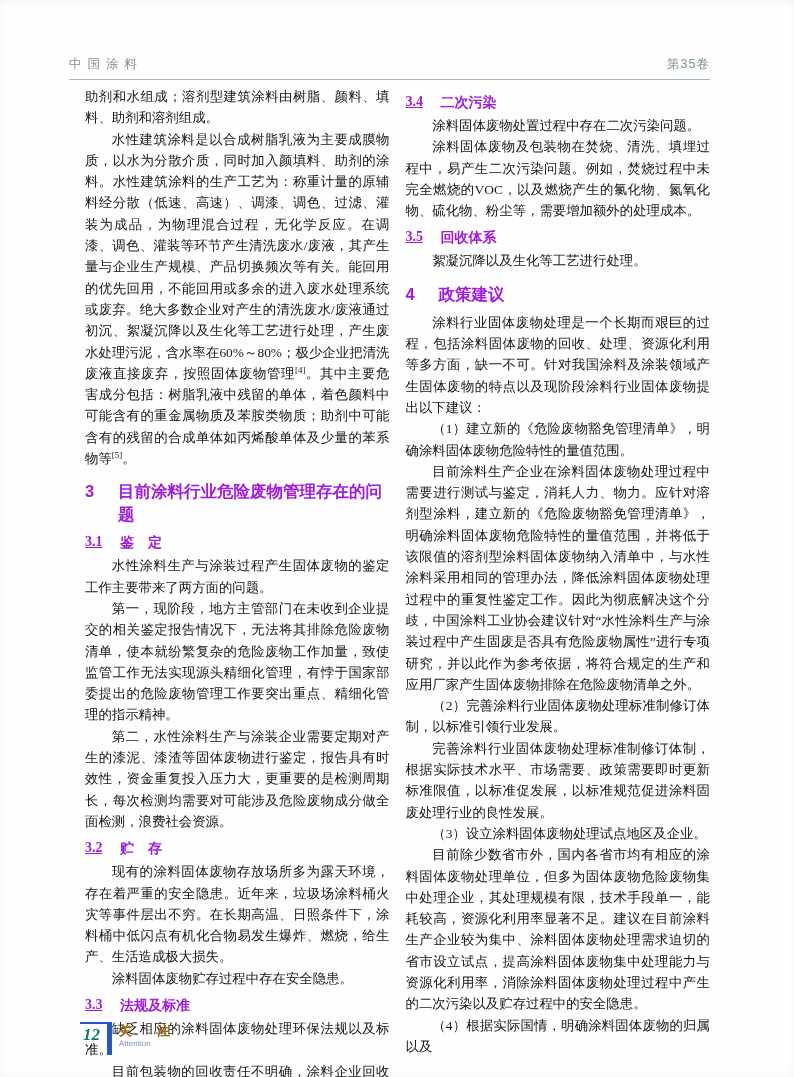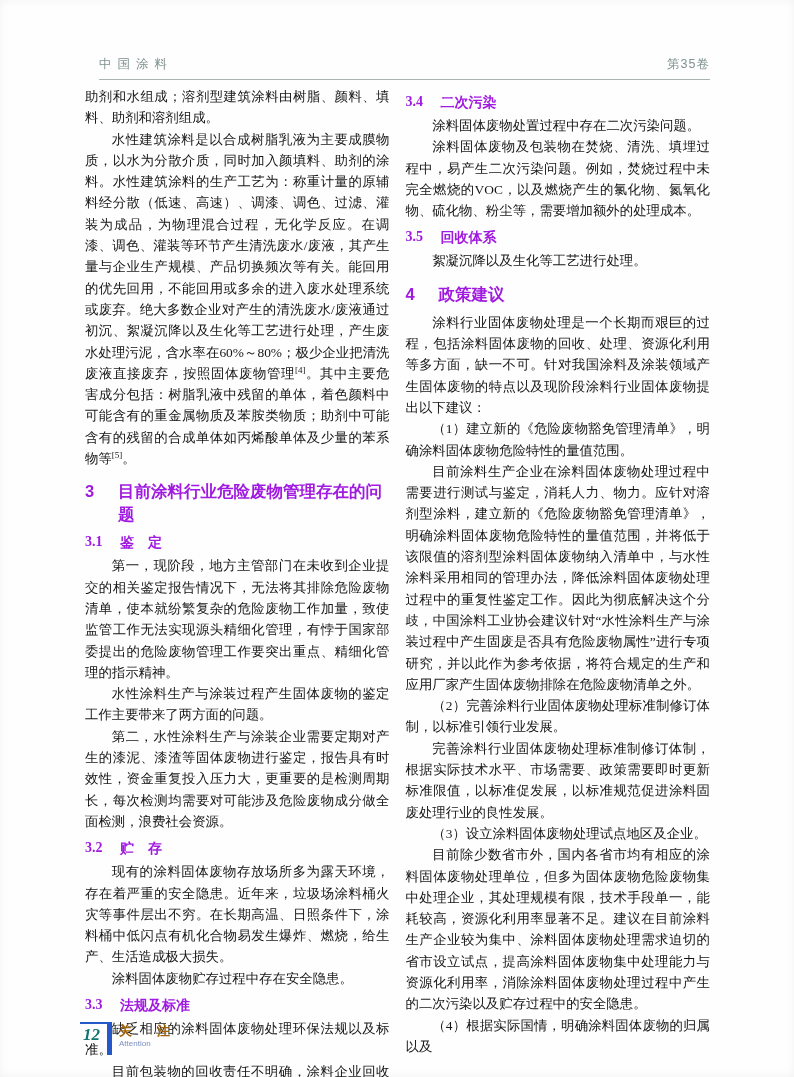--- a/index.html
+++ b/index.html
@@ -11,21 +11,21 @@
   .page{
     position:relative;
     width:794px;height:1077px;
     background:#fefefe;
     box-shadow:inset 0 0 10px rgba(0,0,0,0.05);
     overflow:hidden;
     box-sizing:border-box;
   }
   
   .page-header{
-    position:absolute;top:56px;left:99px;right:84px;
+    position:absolute;top:56px;left:69px;right:84px;
     display:flex;justify-content:space-between;align-items:flex-end;
     border-bottom:1px solid #a8b5b4;
     padding-bottom:6px;
     color:#7e9290;
     font-family:"Liberation Sans","DejaVu Sans",sans-serif;
     font-size:12.5px;
   }
   .journal-name{letter-spacing:6px;}
   .volume{letter-spacing:1px;}
   
@@ -57,21 +57,21 @@
   .h1 .num{flex:0 0 33px;}
   .h1 .ttl{flex:1 1 auto;}
   .h2{
     display:flex;
     color:#a01ae0;
     font-family:"Liberation Sans","DejaVu Sans",sans-serif;
     font-weight:bold;
     font-size:14px;line-height:20px;
     margin:6px 0 3px;
   }
-  .h2 .num{flex:0 0 35px;font-family:"Liberation Serif","DejaVu Serif",serif;}
+  .h2 .num{flex:0 0 35px;font-family:"Liberation Serif","DejaVu Serif",serif;text-decoration:underline;}
   
   .page-footer{
     position:absolute;left:80px;bottom:22px;
     display:flex;align-items:flex-start;
   }
   .pagenum-box{
     border-top:2px solid #2458c8;
     border-right:5px solid #2458c8;
     padding:1px 7px 8px 3px;
     height:22px;
@@ -112,22 +112,22 @@
 
       <div class="h1">
         <span class="num">3</span>
         <span class="ttl">目前涂料行业危险废物管理存在的问题</span>
       </div>
 
       <div class="h2">
         <span class="num">3.1</span>
         <span class="ttl">鉴　定</span>
       </div>
+      <p class="p indent">水性涂料生产与涂装过程产生固体废物的鉴定工作主要带来了两方面的问题。</p>
       <p class="p indent">第一，现阶段，地方主管部门在未收到企业提交的相关鉴定报告情况下，无法将其排除危险废物清单，使本就纷繁复杂的危险废物工作加量，致使监管工作无法实现源头精细化管理，有悖于国家部委提出的危险废物管理工作要突出重点、精细化管理的指示精神。</p>
-      <p class="p indent">水性涂料生产与涂装过程产生固体废物的鉴定工作主要带来了两方面的问题。</p>
       <p class="p indent">第二，水性涂料生产与涂装企业需要定期对产生的漆泥、漆渣等固体废物进行鉴定，报告具有时效性，资金重复投入压力大，更重要的是检测周期长，每次检测均需要对可能涉及危险废物成分做全面检测，浪费社会资源。</p>
 
       <div class="h2">
         <span class="num">3.2</span>
         <span class="ttl">贮　存</span>
       </div>
       <p class="p indent">现有的涂料固体废物存放场所多为露天环境，存在着严重的安全隐患。近年来，垃圾场涂料桶火灾等事件层出不穷。在长期高温、日照条件下，涂料桶中低闪点有机化合物易发生爆炸、燃烧，给生产、生活造成极大损失。</p>
       <p class="p indent">涂料固体废物贮存过程中存在安全隐患。</p>
 
       <div class="h2">

